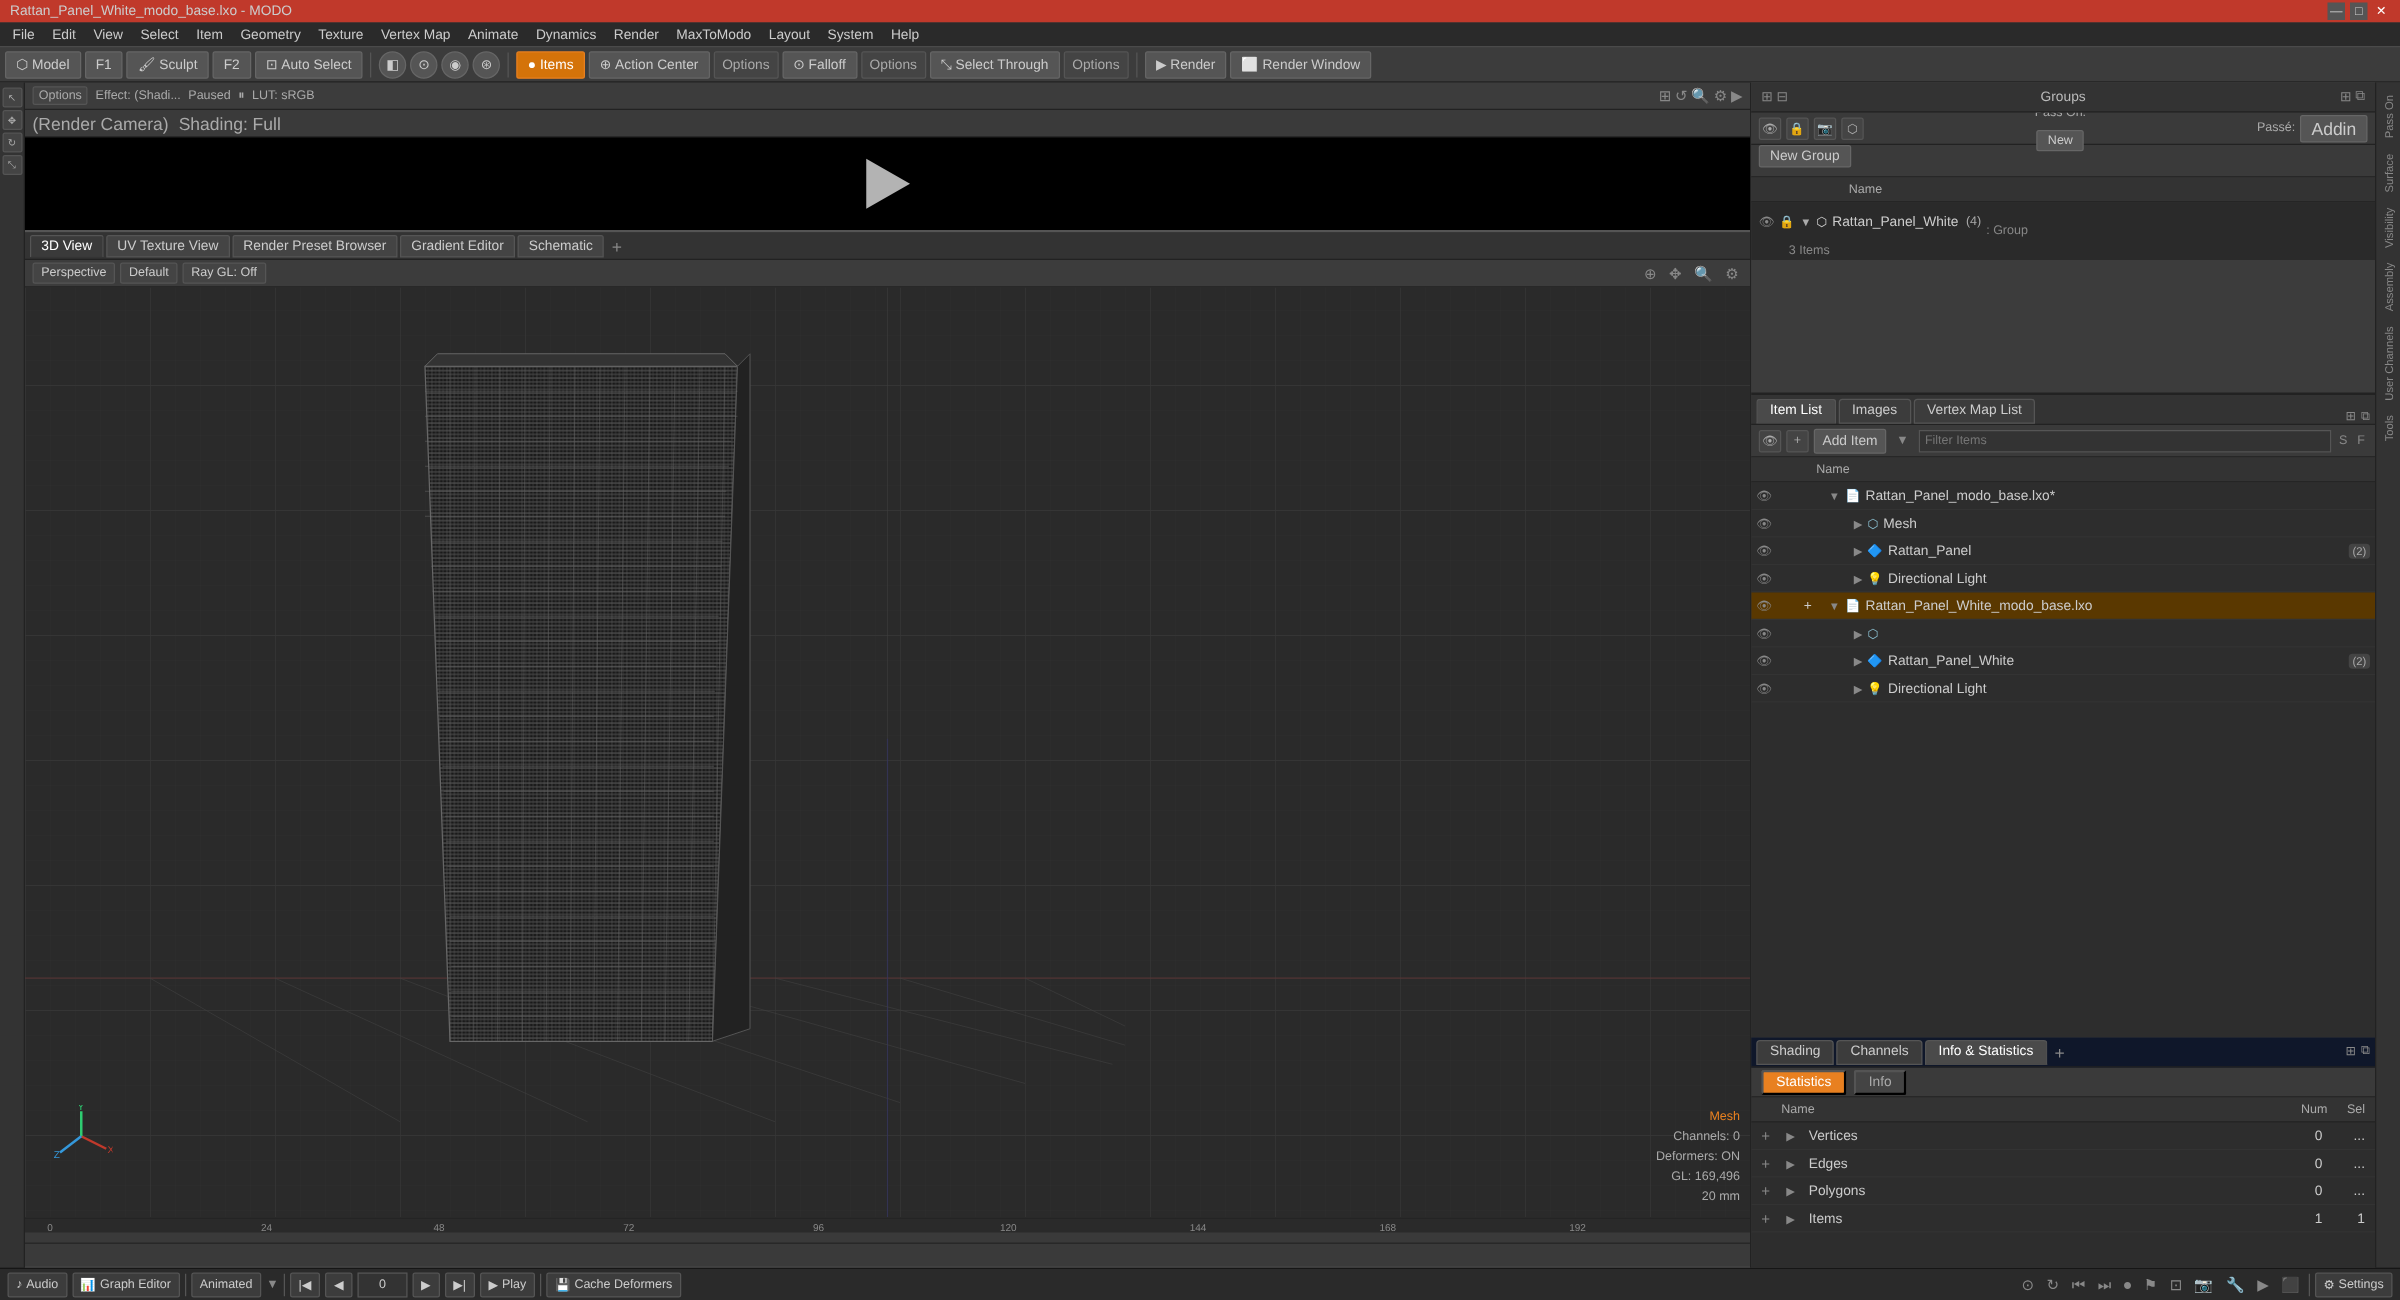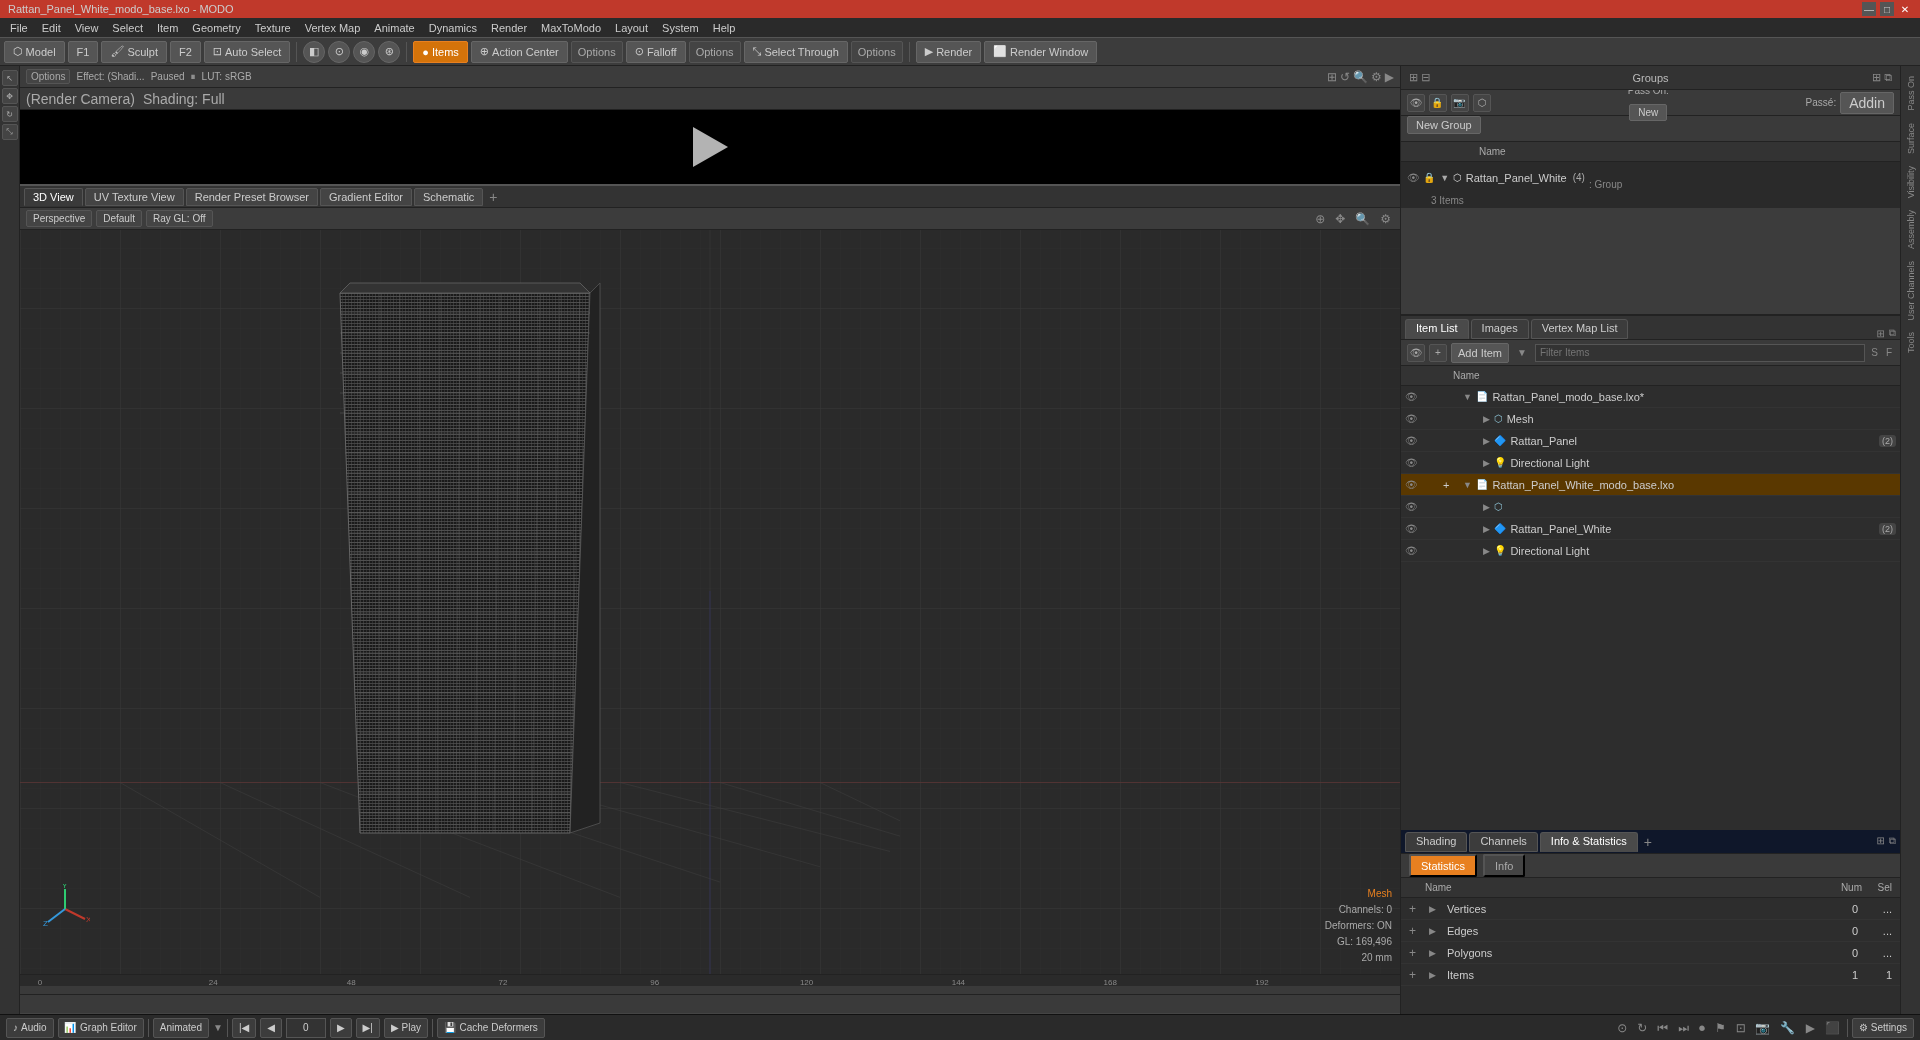--- a/index.html
+++ b/index.html
@@ -97,21 +97,21 @@
     .il-row-name { font-size: 11px; color: #ccc; flex: 1; white-space: nowrap; overflow: hidden; }
     .il-row-badge { font-size: 9px; color: #aaa; background: #444; padding: 1px 3px; border-radius: 3px; }
 
     
     #bottom-tabs { height: 24px; background: #0f172a; display: flex; align-items: center; padding: 0 4px; border-bottom: 1px solid #222; position: relative; }
     .bottom-tab { height: 20px; padding: 2px 10px; background: #3c3c3c; border: 1px solid #555; color: #ccc; font-size: 11px; cursor: pointer; border-radius: 3px 3px 0 0; margin-right: 2px; }
     .bottom-tab.active { background: #4a4a4a; border-bottom: 1px solid #4a4a4a; color: white; }
 
     
     #stats-panel { height: 160px; background: #2d2d2d; overflow-y: auto; }
-    #stats-header { height: 24px; background: #3a3a3a; display: flex; padding: 0 8px; gap: 6px; border-bottom: 1px solid #222; }
+    #stats-header { height: 24px; background: #3a3a3a; display: flex; align-items: center; padding: 0 8px; gap: 6px; border-bottom: 1px solid #222; }
     .stats-tab { padding: 2px 10px; background: #e88020; color: white; font-size: 11px; cursor: pointer; border-radius: 2px; }
     .stats-tab.inactive { background: #444; color: #aaa; }
     .stats-col-header { display: flex; align-items: center; height: 20px; padding: 0 8px; background: #333; border-bottom: 1px solid #222; font-size: 10px; color: #aaa; }
     .stats-row { display: flex; align-items: center; height: 22px; padding: 0 8px; gap: 4px; border-bottom: 1px solid #333; }
     .stats-add { font-size: 12px; color: #888; cursor: pointer; width: 16px; }
     .stats-arrow { font-size: 9px; color: #888; cursor: pointer; width: 14px; }
     .stats-name { flex: 1; font-size: 11px; color: #ccc; }
     .stats-num { width: 50px; text-align: right; font-size: 11px; color: #ccc; }
     .stats-sel { width: 30px; text-align: right; font-size: 11px; color: #ccc; }
 

